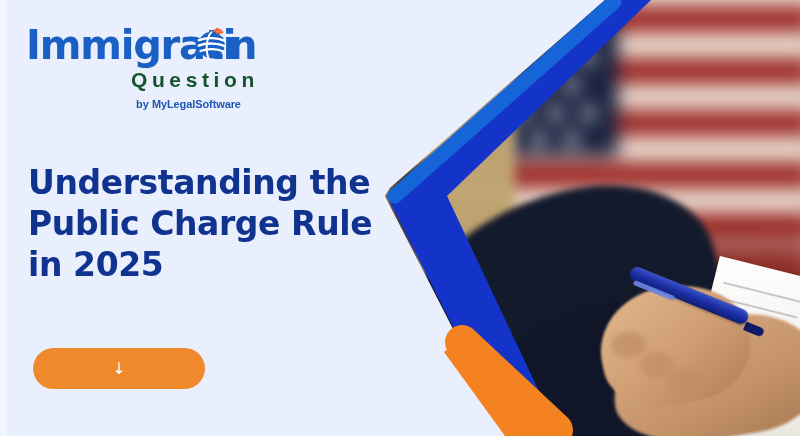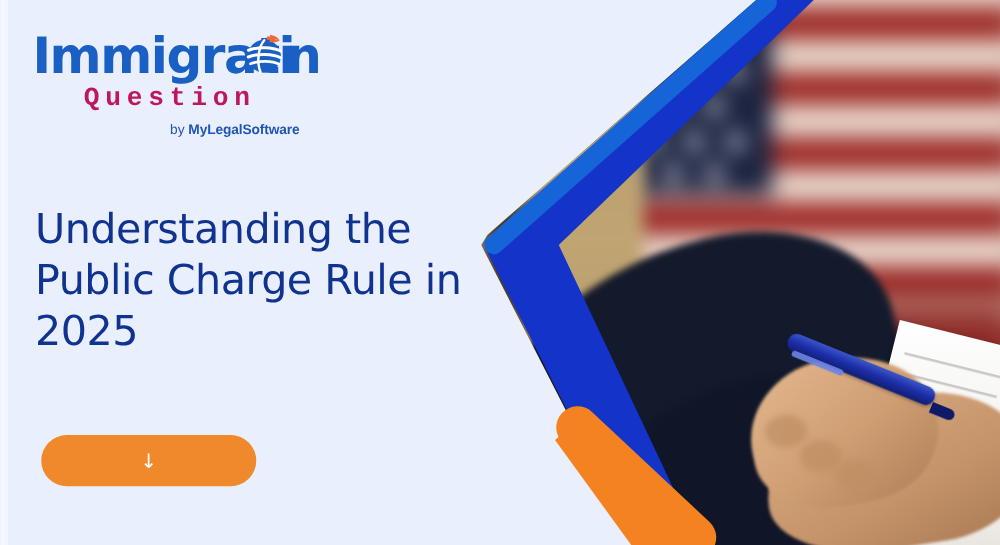--- a/index.html
+++ b/index.html
@@ -146,35 +146,35 @@
   }
   .globe{
     position:absolute;left:168px;top:2px;width:34px;height:34px;
   }
   .logo-n{
     position:absolute;left:203px;top:0;
     font-size:40px;font-weight:700;color:#1a5fc4;line-height:42px;
     font-family:"DejaVu Sans", sans-serif;
   }
   .logo-row2{
-    margin-top:2px;margin-left:41px;
-    font-size:21px;font-weight:700;color:#be185d;
+    margin-top:2px;margin-left:105px;
+    font-size:21px;font-weight:700;color:#14532d;
     letter-spacing:4.6px;line-height:24px;
-    font-family:Liberation Mono, monospace;
+    font-family:Liberation Sans, sans-serif;
   }
   .logo-row3{
     margin-top:6px;margin-left:110px;
     font-size:11px;color:#1f56b5;line-height:13px;
   }
-  .logo-row3 .by{font-weight:400;}
+  .logo-row3 .by{font-weight:700;}
   .logo-row3 .mls{font-weight:700;letter-spacing:-.1px;}
 
   .headline{
     position:absolute;left:28px;top:140px;width:346px;
-    font-size:33px;font-weight:400;color:#113390;
+    font-size:33px;font-weight:700;color:#113390;
     line-height:41px;letter-spacing:-.4px;
     font-family:"DejaVu Sans", sans-serif;
   }
 
   .cta{
     position:absolute;left:33px;top:348px;
     width:172px;height:41px;border:none;cursor:pointer;
     background:#f0892c;border-radius:21px;
     color:#ffffff;font-size:15.5px;font-weight:700;
     letter-spacing:.2px;

